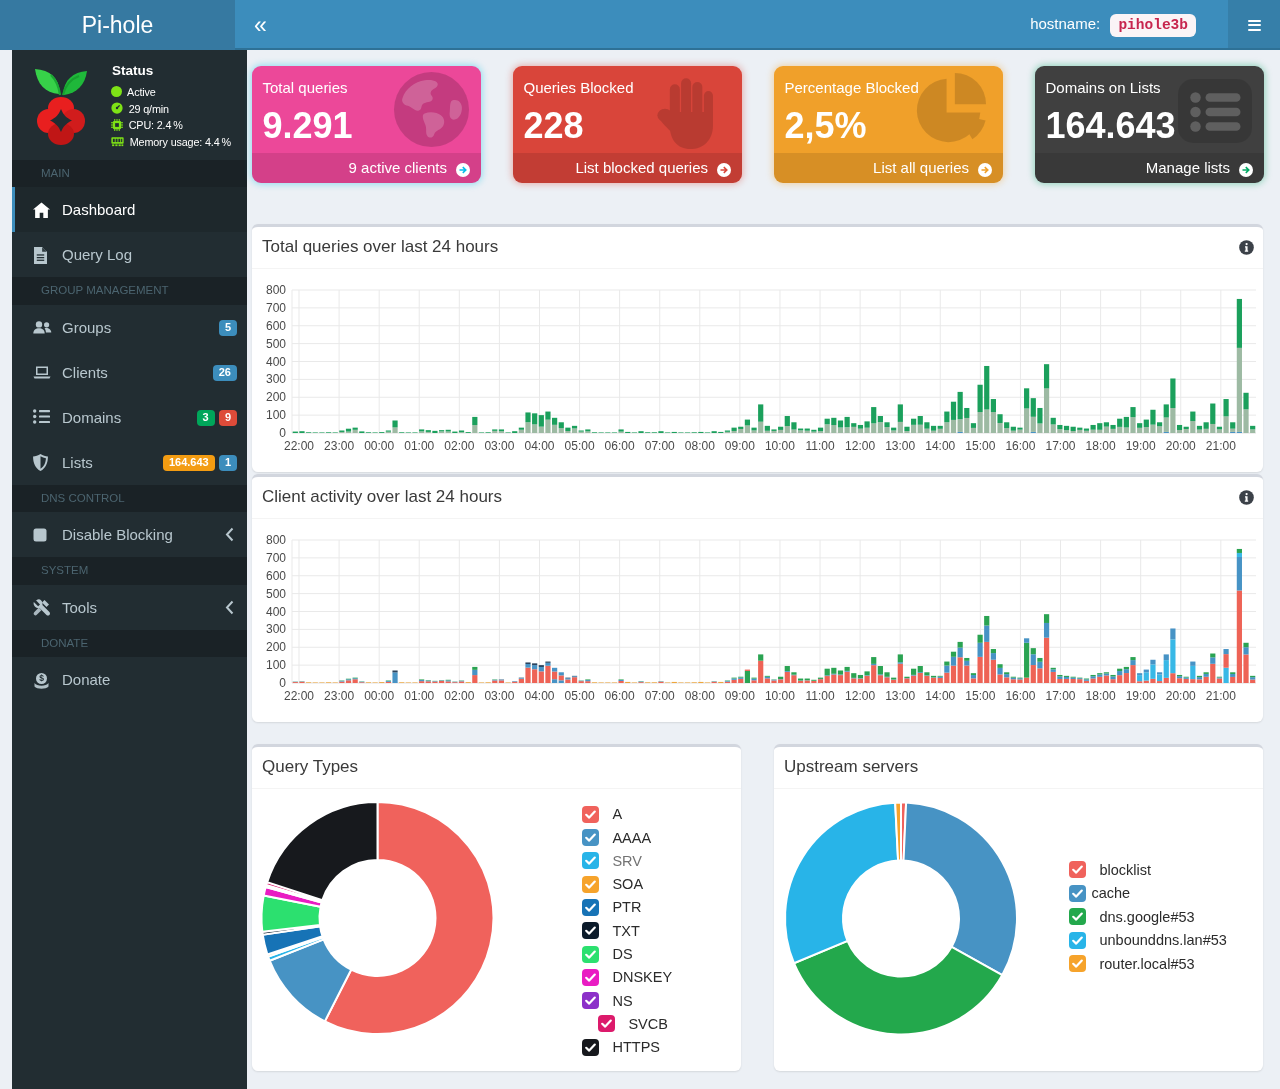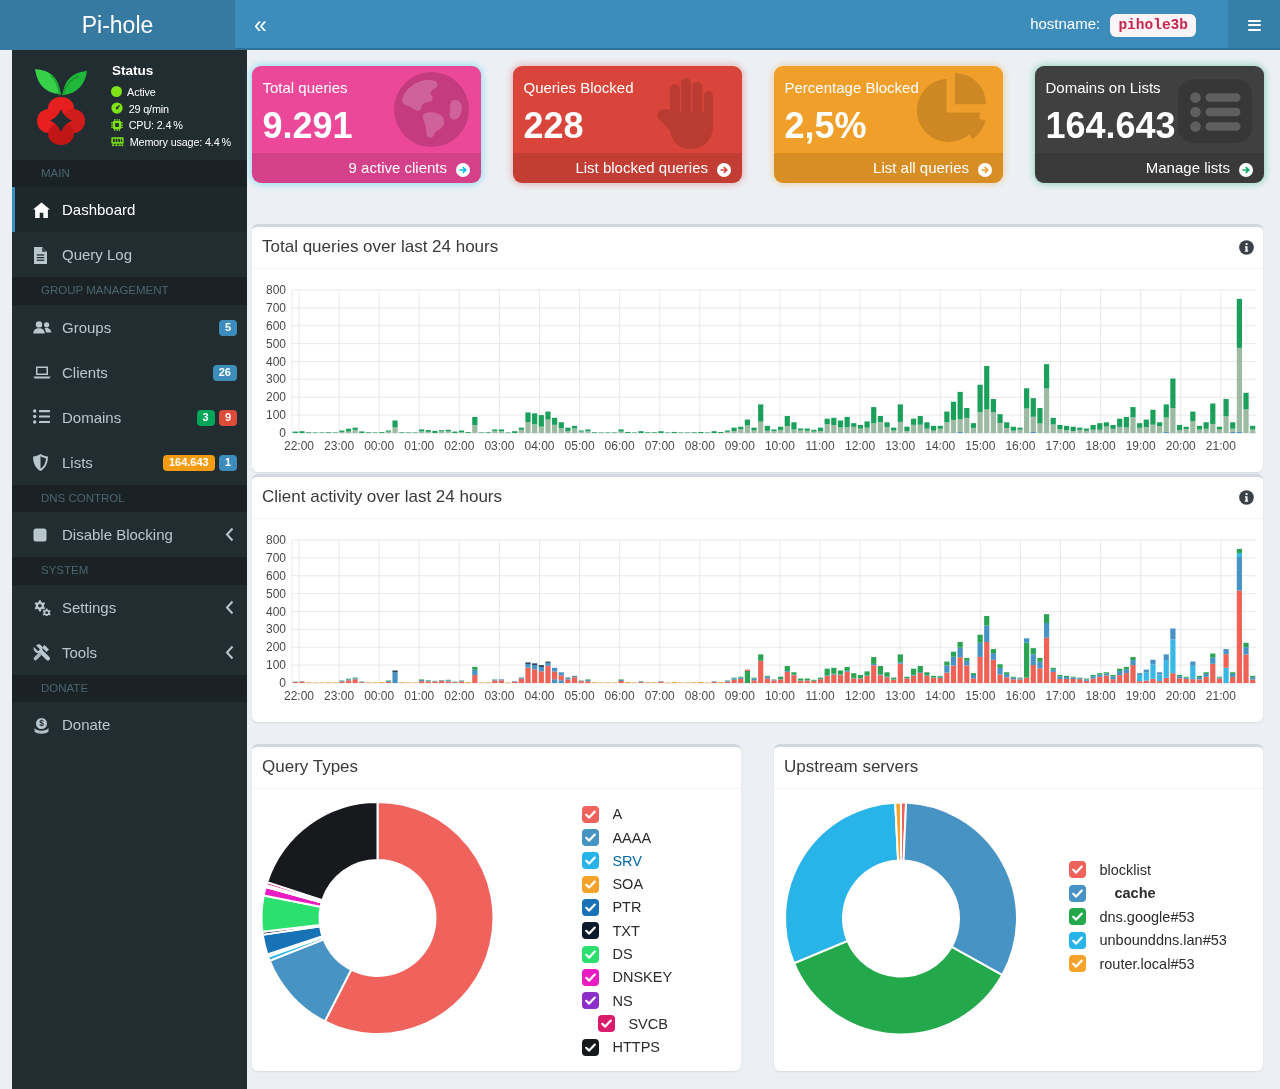--- a/index.html
+++ b/index.html
@@ -146,32 +146,20 @@
   <div class="sitem"><span class="micon"><svg width="15" height="17" viewBox="0 0 14 16" fill="#b8c7ce">
           <path d="M7 0 C9.3 1.5 11.6 2.2 14 2.3 C14 8.5 11.8 13.3 7 16 C2.2 13.3 0 8.5 0 2.3 C2.4 2.2 4.7 1.5 7 0 Z M7 2 L7 13.8 C10.5 11.6 12 7.8 12.1 3.9 C10.3 3.6 8.6 3 7 2 Z"></path>
         </svg></span>Lists<span class="badges"><span class="badge b-yellow">164.643</span> <span class="badge b-blue">1</span></span></div>
   <div class="shead">DNS CONTROL</div>
   <div class="sitem"><span class="micon" style="top:16px"><svg width="14" height="14" viewBox="0 0 14 14">
           <rect x="0.5" y="0.5" width="13" height="13" rx="2.5" fill="#b8c7ce"></rect>
         </svg></span>Disable Blocking<span class="chev"><svg width="9" height="15" viewBox="0 0 9 15">
           <path d="M7.5 1.5 L2 7.5 L7.5 13.5" stroke="#b8c7ce" stroke-width="2" fill="none"></path>
         </svg></span></div>
   <div class="shead">SYSTEM</div>
-  <div class="sitem"><span class="micon"><svg width="19" height="17" viewBox="0 0 19 17" fill="#b8c7ce">
-          <g>
-            <path d="M6 1.2 L7.8 1.2 L8.2 3 A4.4 4.4 0 0 1 9.5 3.8 L11.2 3.2 L12.1 4.7 L10.9 6 A4.4 4.4 0 0 1 10.9 7.6 L12.1 8.9 L11.2 10.4 L9.5 9.8 A4.4 4.4 0 0 1 8.2 10.6 L7.8 12.4 L6 12.4 L5.6 10.6 A4.4 4.4 0 0 1 4.3 9.8 L2.6 10.4 L1.7 8.9 L2.9 7.6 A4.4 4.4 0 0 1 2.9 6 L1.7 4.7 L2.6 3.2 L4.3 3.8 A4.4 4.4 0 0 1 5.6 3 Z"></path>
-            <circle cx="6.9" cy="6.8" r="1.8" fill="#222d32"></circle>
-          </g>
-          <g>
-            <path d="M13 9.4 L14.4 9.4 L14.7 10.8 A3.4 3.4 0 0 1 15.7 11.4 L17 10.9 L17.7 12.1 L16.8 13.1 A3.4 3.4 0 0 1 16.8 14.3 L17.7 15.3 L17 16.5 L15.7 16 A3.4 3.4 0 0 1 14.7 16.6 L14.4 18 L13 18 L12.7 16.6 A3.4 3.4 0 0 1 11.7 16 L10.4 16.5 L9.7 15.3 L10.6 14.3 A3.4 3.4 0 0 1 10.6 13.1 L9.7 12.1 L10.4 10.9 L11.7 11.4 A3.4 3.4 0 0 1 12.7 10.8 Z"></path>
-            <circle cx="13.7" cy="13.7" r="1.4" fill="#222d32"></circle>
-          </g>
-        </svg></span>Settings<span class="chev"><svg width="9" height="15" viewBox="0 0 9 15">
-          <path d="M7.5 1.5 L2 7.5 L7.5 13.5" stroke="#b8c7ce" stroke-width="2" fill="none"></path>
-        </svg></span></div>
   <div class="sitem"><span class="micon"><svg width="17" height="17" viewBox="0 0 17 17" fill="#b8c7ce">
           <path d="M2.2 0.3 L6.5 4.6 L4.6 6.5 L0.3 2.2 C-0.2 3.8 0.2 5.6 1.5 6.9 C2.7 8.1 4.4 8.5 6 8.1 L13 15.1 C13.8 15.9 15.1 15.9 15.9 15.1 C16.7 14.3 16.7 13 15.9 12.2 L8.9 5.2 C9.3 3.6 8.9 1.9 7.7 0.7 C6.4 -0.6 4.6 -1 3 0.5 Z" transform="translate(0.5,0.8)"></path>
           <path d="M11.5 1 L16 5.5 L13.5 8 L9 3.5 Z" transform="rotate(0)"></path>
           <path d="M1.2 13.2 L5.8 8.6 L8.4 11.2 L3.8 15.8 C3 16.6 1.9 16.6 1.2 15.8 C0.5 15.1 0.5 14 1.2 13.2 Z" opacity="0.9"></path>
         </svg></span>Tools<span class="chev"><svg width="9" height="15" viewBox="0 0 9 15">
           <path d="M7.5 1.5 L2 7.5 L7.5 13.5" stroke="#b8c7ce" stroke-width="2" fill="none"></path>
         </svg></span></div>
   <div class="shead">DONATE</div>
   <div class="sitem"><span class="micon"><svg width="17" height="17" viewBox="0 0 17 17" fill="#b8c7ce">
           <circle cx="8.5" cy="6.5" r="5.5"></circle>
@@ -1058,21 +1046,21 @@
 <span style="display:inline-block;width:17px;height:17px;border-radius:4px;background:#4793c4;vertical-align:middle;position:relative;">
 <svg width="17" height="17" viewBox="0 0 17 17" style="position:absolute;left:0;top:0">
           <path d="M4.2 8.8 L7.2 11.6 L12.8 5.6" stroke="#fff" stroke-width="2.2" fill="none" stroke-linecap="round" stroke-linejoin="round"></path>
         </svg></span>
 <span style="display:inline-block;margin-left:9px;font-size:14.5px;color:#2b2b2b;vertical-align:middle;">AAAA</span></div>
     <div style="position:absolute;left:330px;top:104.1px;height:18px;">
 <span style="display:inline-block;width:17px;height:17px;border-radius:4px;background:#28b4e8;vertical-align:middle;position:relative;">
 <svg width="17" height="17" viewBox="0 0 17 17" style="position:absolute;left:0;top:0">
           <path d="M4.2 8.8 L7.2 11.6 L12.8 5.6" stroke="#fff" stroke-width="2.2" fill="none" stroke-linecap="round" stroke-linejoin="round"></path>
         </svg></span>
-<span style="display:inline-block;margin-left:9px;font-size:14.5px;color:#0369a1;vertical-align:middle;">SRV</span></div>
+<span style="display:inline-block;margin-left:9px;font-size:14.5px;color:#737373;vertical-align:middle;">SRV</span></div>
     <div style="position:absolute;left:330px;top:127.4px;height:18px;">
 <span style="display:inline-block;width:17px;height:17px;border-radius:4px;background:#f6a32b;vertical-align:middle;position:relative;">
 <svg width="17" height="17" viewBox="0 0 17 17" style="position:absolute;left:0;top:0">
           <path d="M4.2 8.8 L7.2 11.6 L12.8 5.6" stroke="#fff" stroke-width="2.2" fill="none" stroke-linecap="round" stroke-linejoin="round"></path>
         </svg></span>
 <span style="display:inline-block;margin-left:9px;font-size:14.5px;color:#2b2b2b;vertical-align:middle;">SOA</span></div>
     <div style="position:absolute;left:330px;top:150.7px;height:18px;">
 <span style="display:inline-block;width:17px;height:17px;border-radius:4px;background:#1773b6;vertical-align:middle;position:relative;">
 <svg width="17" height="17" viewBox="0 0 17 17" style="position:absolute;left:0;top:0">
           <path d="M4.2 8.8 L7.2 11.6 L12.8 5.6" stroke="#fff" stroke-width="2.2" fill="none" stroke-linecap="round" stroke-linejoin="round"></path>
@@ -1129,21 +1117,21 @@
 <span style="display:inline-block;width:17px;height:17px;border-radius:4px;background:#f0625c;vertical-align:middle;position:relative;">
 <svg width="17" height="17" viewBox="0 0 17 17" style="position:absolute;left:0;top:0">
           <path d="M4.2 8.8 L7.2 11.6 L12.8 5.6" stroke="#fff" stroke-width="2.2" fill="none" stroke-linecap="round" stroke-linejoin="round"></path>
         </svg></span>
 <span style="display:inline-block;margin-left:9px;font-size:14.5px;color:#2b2b2b;vertical-align:middle;">blocklist</span></div>
     <div style="position:absolute;left:295px;top:136.5px;height:18px;">
 <span style="display:inline-block;width:17px;height:17px;border-radius:4px;background:#4793c4;vertical-align:middle;position:relative;">
 <svg width="17" height="17" viewBox="0 0 17 17" style="position:absolute;left:0;top:0">
           <path d="M4.2 8.8 L7.2 11.6 L12.8 5.6" stroke="#fff" stroke-width="2.2" fill="none" stroke-linecap="round" stroke-linejoin="round"></path>
         </svg></span>
-<span style="display:inline-block;margin-left:24px;font-size:14.5px;color:#2b2b2b;vertical-align:middle;font-weight:bold;">cache</span></div>
+<span style="display:inline-block;margin-left:1px;font-size:14.5px;color:#2b2b2b;vertical-align:middle;">cache</span></div>
     <div style="position:absolute;left:295px;top:160.0px;height:18px;">
 <span style="display:inline-block;width:17px;height:17px;border-radius:4px;background:#23a84c;vertical-align:middle;position:relative;">
 <svg width="17" height="17" viewBox="0 0 17 17" style="position:absolute;left:0;top:0">
           <path d="M4.2 8.8 L7.2 11.6 L12.8 5.6" stroke="#fff" stroke-width="2.2" fill="none" stroke-linecap="round" stroke-linejoin="round"></path>
         </svg></span>
 <span style="display:inline-block;margin-left:9px;font-size:14.5px;color:#2b2b2b;vertical-align:middle;">dns.google#53</span></div>
     <div style="position:absolute;left:295px;top:183.5px;height:18px;">
 <span style="display:inline-block;width:17px;height:17px;border-radius:4px;background:#28b4e8;vertical-align:middle;position:relative;">
 <svg width="17" height="17" viewBox="0 0 17 17" style="position:absolute;left:0;top:0">
           <path d="M4.2 8.8 L7.2 11.6 L12.8 5.6" stroke="#fff" stroke-width="2.2" fill="none" stroke-linecap="round" stroke-linejoin="round"></path>

